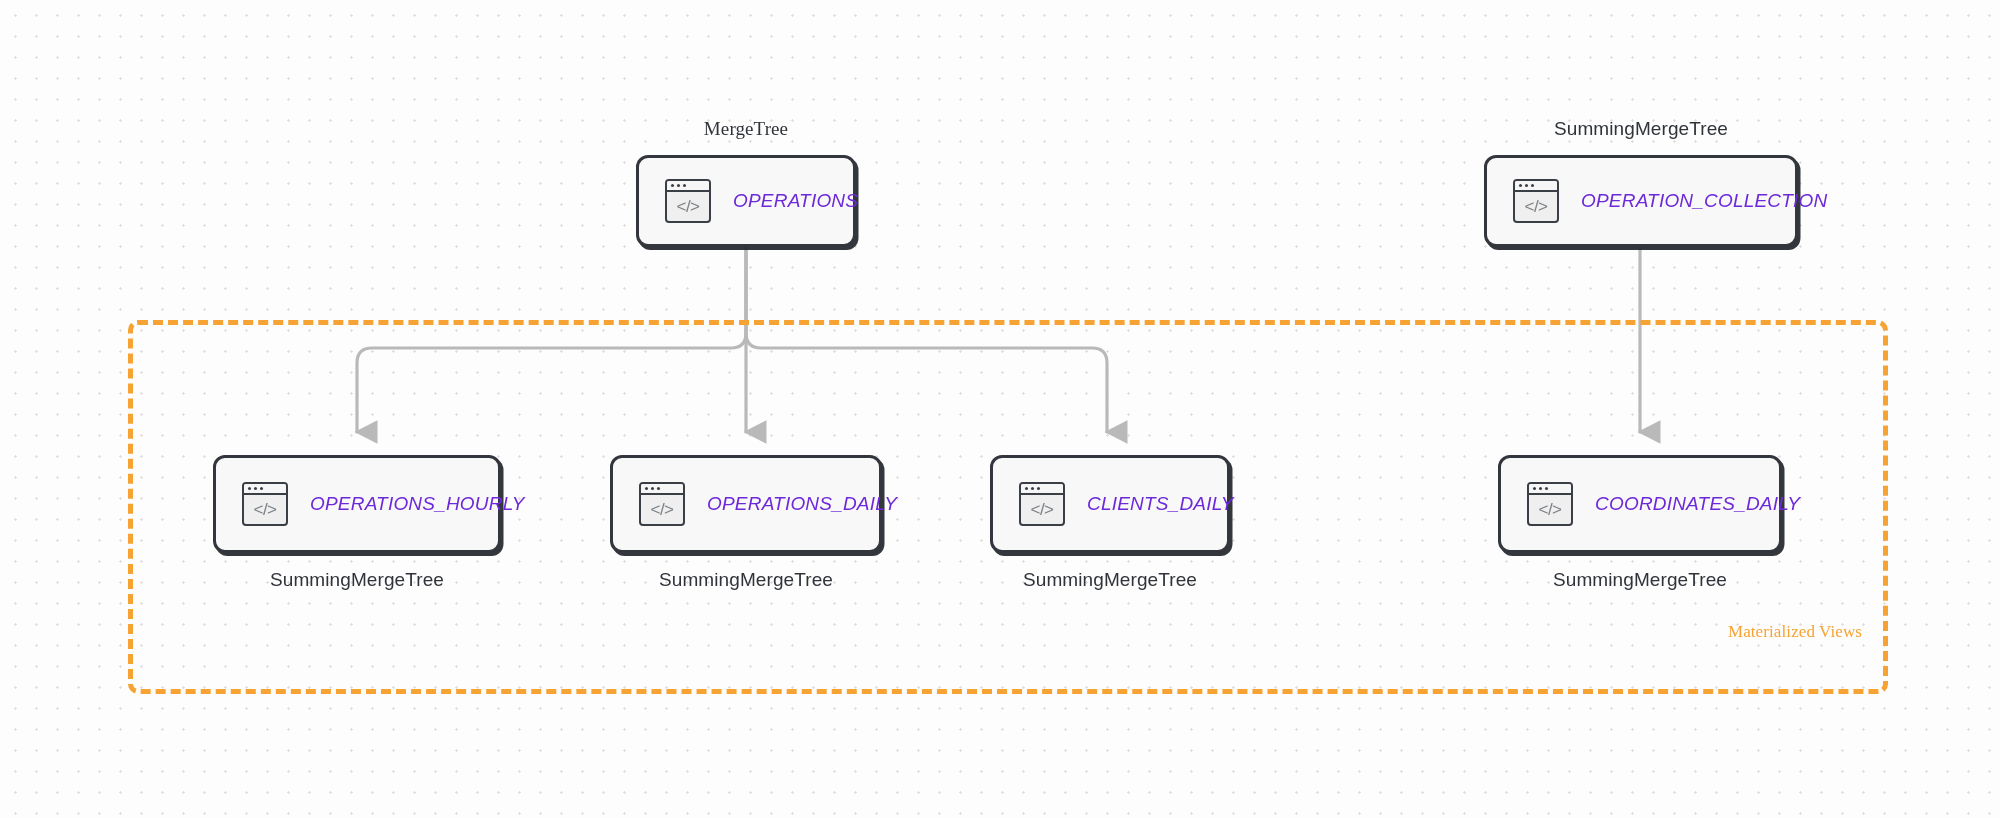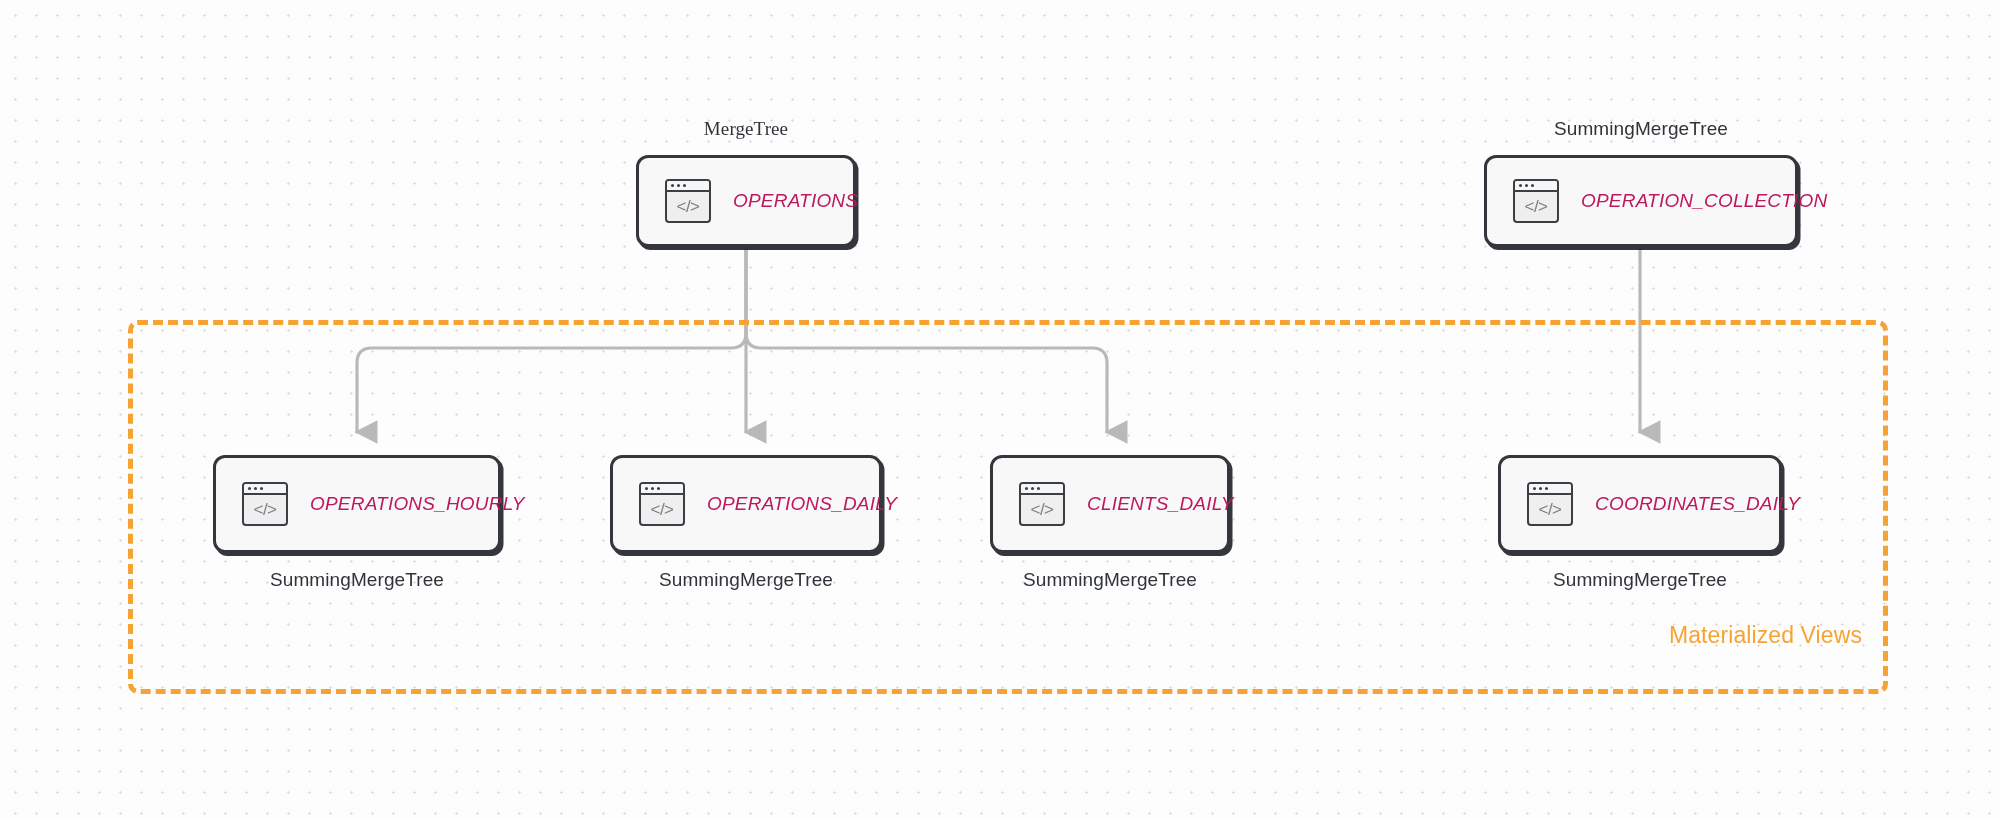--- a/index.html
+++ b/index.html
@@ -23,22 +23,22 @@
   .group-box {
     position: absolute;
     box-sizing: border-box;
     border: 5px dashed #f6a333;
     border-radius: 10px;
     pointer-events: none;
   }
   .group-label {
     position: absolute;
     color: #f6a333;
-    font-size: 23px;
-    font-family: Liberation Sans, sans-serif;
+    font-size: 17px;
+    font-family: Liberation Serif, serif;
     white-space: nowrap;
     letter-spacing: 0.1px;
   }
 
   
   .node {
     position: absolute;
     box-sizing: border-box;
     background: #f8f8f8;
     border: 3px solid #33373d;
@@ -86,21 +86,21 @@
     font-family: "Liberation Sans", sans-serif;
     font-size: 17px;
     line-height: 1;
     color: #7c8086;
     letter-spacing: -0.5px;
     padding-bottom: 1px;
   }
   .node-label {
     font-style: italic;
     font-size: 19px;
-    color: #be185d;
+    color: #6d28d9;
     margin-left: 22px;
     margin-right: 20px;
     white-space: nowrap;
     letter-spacing: 0.2px;
   }
 
   
   .caption {
     position: absolute;
     font-size: 19px;

